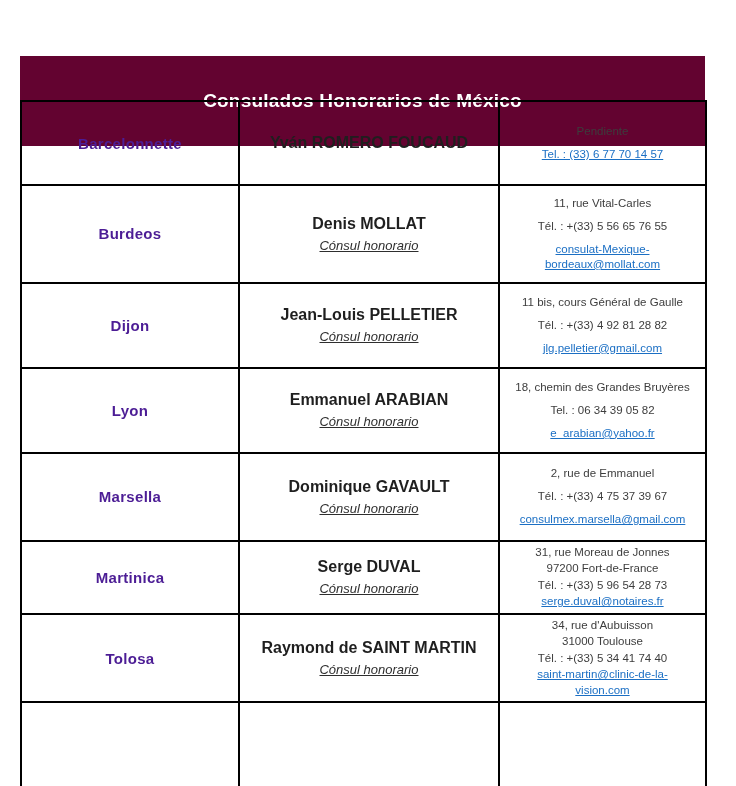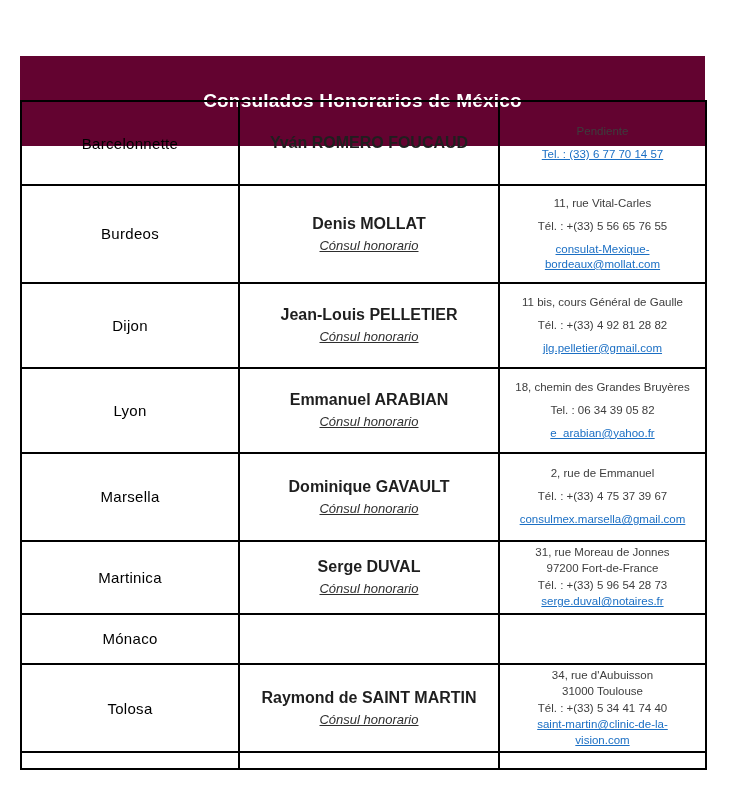--- a/index.html
+++ b/index.html
@@ -50,21 +50,21 @@
   tr:nth-child(2){height:89px;}
   tr:nth-child(3){height:85px;}
   tr:nth-child(4){height:85px;}
   tr:nth-child(5){height:88px;}
   tr:nth-child(6){height:69px;}
   tr:nth-child(7){height:50px;}
   tr:nth-child(8){height:87px;}
   tr:nth-child(9){height:17px;}
 
   td.city{
-    font-size:15px;font-weight:normal;color:#000000;letter-spacing:.3px;
+    font-size:15px;font-weight:bold;color:#4c1d95;letter-spacing:.3px;
   }
   td.person .pname{
     font-size:16px;font-weight:bold;color:#1f1f1f;line-height:1.55;
   }
   td.person .prole{
     font-size:13px;font-style:italic;color:#2e2e2e;line-height:1.45;text-decoration:underline;
   }
   td.contact{
     font-size:11.5px;color:#3d3d3d;
   }
@@ -165,25 +165,20 @@
             <div class="prole">Cónsul honorario</div>
           </td>
           <td class="contact dense">
             <div class="cline">31, rue Moreau de Jonnes</div>
             <div class="cline">97200 Fort-de-France</div>
             <div class="cline">Tél. : +(33) 5 96 54 28 73</div>
             <a class="cline" href="#">serge.duval@notaires.fr</a>
           </td>
         </tr>
         <tr>
-          <td class="city">Mónaco</td>
-          <td class="person"></td>
-          <td class="contact"></td>
-        </tr>
-        <tr>
           <td class="city">Tolosa</td>
           <td class="person">
             <div class="pname">Raymond de SAINT MARTIN</div>
             <div class="prole">Cónsul honorario</div>
           </td>
           <td class="contact dense">
             <div class="cline">34, rue d'Aubuisson</div>
             <div class="cline">31000 Toulouse</div>
             <div class="cline">Tél. : +(33) 5 34 41 74 40</div>
             <a class="cline" href="#">saint-martin@clinic-de-la-vision.com</a>

